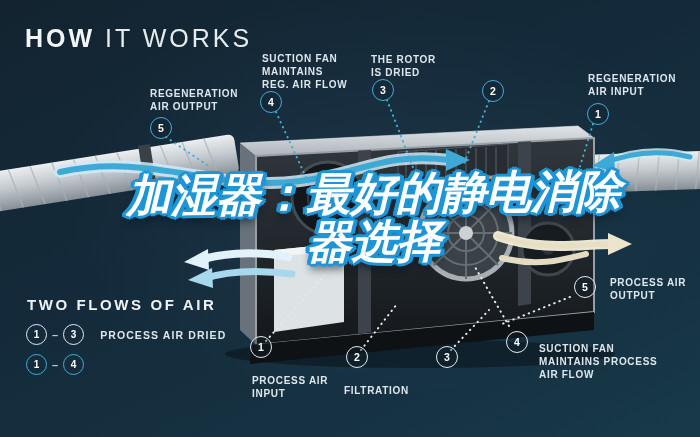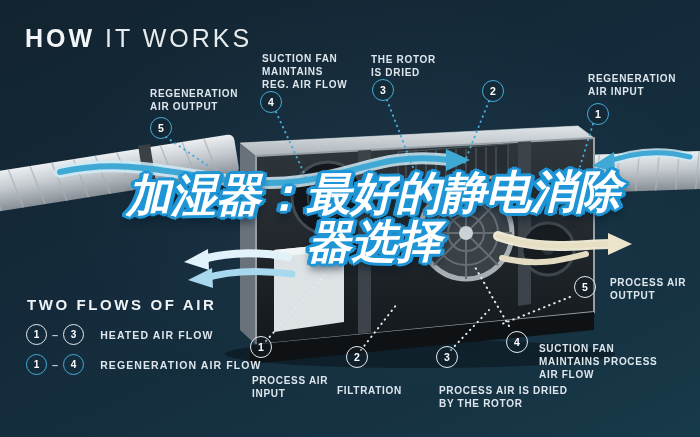--- a/index.html
+++ b/index.html
@@ -231,23 +231,21 @@
     </div>
   <div class="abs badge cyan" style="left:482px;top:80px;">
       <span>2</span>
     </div>
   <div class="abs badge cyan" style="left:587px;top:103px;">
       <span>1</span>
     </div>
 
   <div class="abs lbl" style="left:252px;top:374px;">PROCESS AIR
 INPUT</div>
-  <div class="abs lbl" style="left:337px;top:384px;">FILTRATION</div>
-  <div class="abs lbl" style="left:439px;top:384px;">PROCESS AIR IS DRIED
-BY THE ROTOR</div>
+  <div class="abs lbl" style="left:344px;top:384px;">FILTRATION</div>
   <div class="abs lbl" style="left:539px;top:342px;">SUCTION FAN
 MAINTAINS PROCESS
 AIR FLOW</div>
   <div class="abs lbl" style="left:610px;top:276px;">PROCESS AIR
 OUTPUT</div>
 
   <div class="abs badge white" style="left:250px;top:336px;">
       <span>1</span>
     </div>
   <div class="abs badge white" style="left:346px;top:346px;">
@@ -266,27 +264,26 @@
   <div class="abs legend-heading">TWO FLOWS OF AIR</div>
 
   <div class="abs legend-row" style="top:324px;">
     <span class="circ white">
         <span>1</span>
       </span>
     <span class="dash">–</span>
     <span class="circ white">
         <span>3</span>
       </span>
-    <span class="leg-lbl">HEATED AIR FLOW</span>
+    <span class="leg-lbl">PROCESS AIR DRIED</span>
   </div>
 
   <div class="abs legend-row" style="top:354px;">
     <span class="circ cyan">
         <span>1</span>
       </span>
     <span class="dash">–</span>
     <span class="circ cyan">
         <span>4</span>
       </span>
-    <span class="leg-lbl">REGENERATION AIR FLOW</span>
   </div>
 
 </div>
 
 </body></html>

